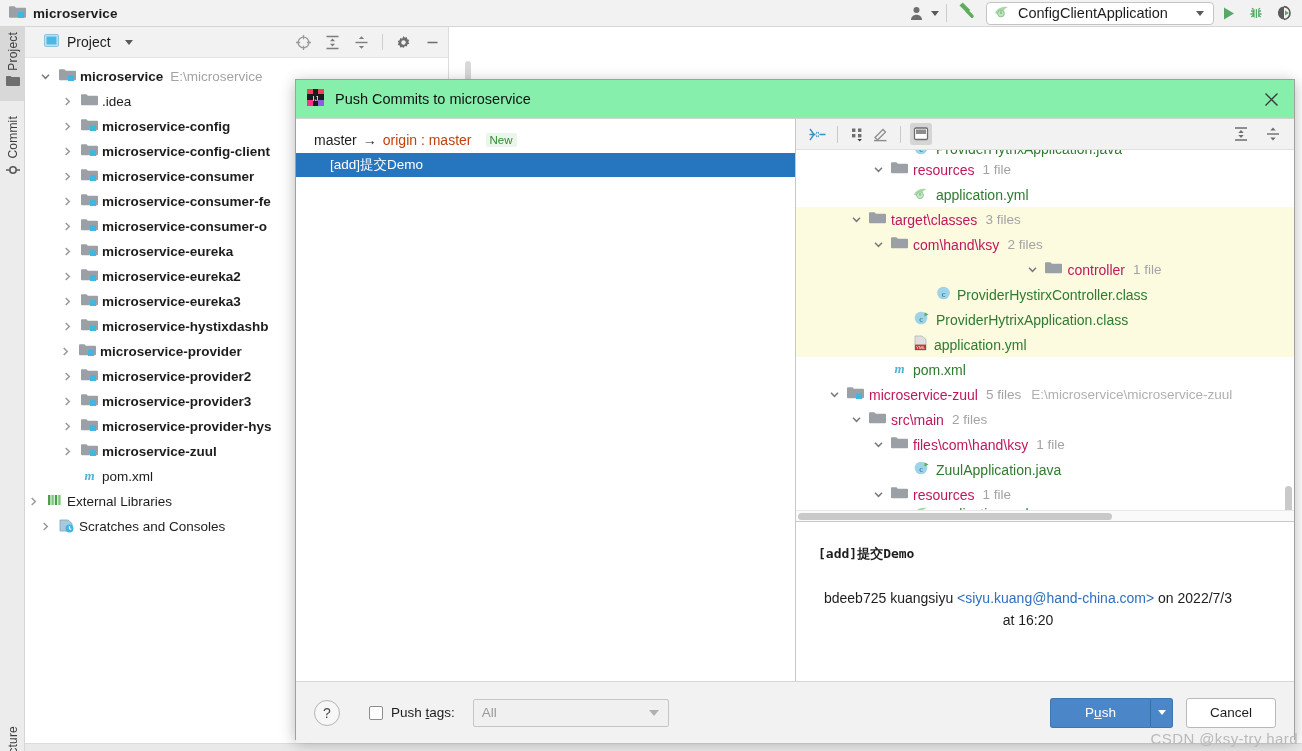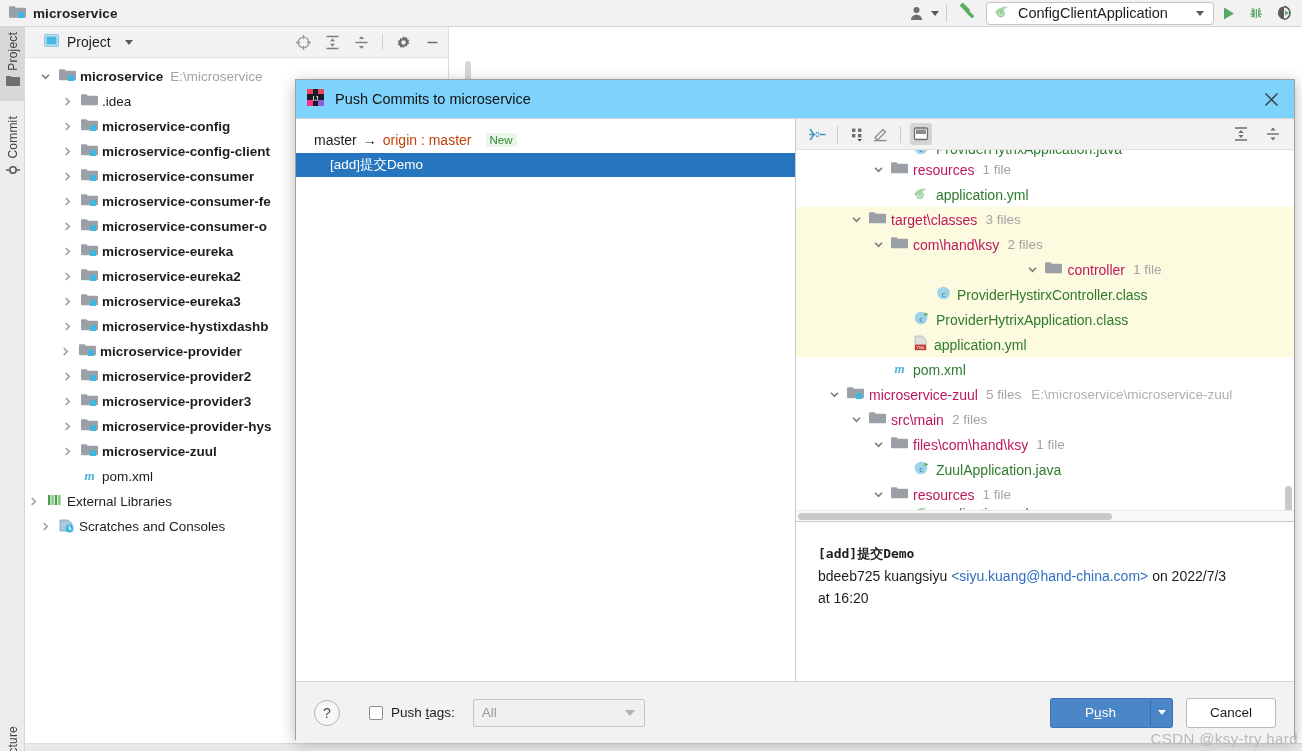--- a/index.html
+++ b/index.html
@@ -102,21 +102,21 @@
 
   
   .dialog {
     position: absolute; left: 295px; top: 79px; width: 1000px; height: 661px;
     background: #f2f2f2;
     border: 1px solid #a0a0a0;
     box-shadow: 0 3px 14px rgba(0,0,0,0.28);
     display: flex; flex-direction: column;
   }
   .dlg-title {
-    height: 38px; background: #7dd3fc;
+    height: 38px; background: #86efac;
     display: flex; align-items: center; padding-left: 11px;
     position: relative; flex: none;
   }
   .dlg-title-text { font-size: 14.5px; color: #111; margin-left: 11px; }
   .dlg-close {
     position: absolute; right: 0; top: 0; width: 46px; height: 38px;
     display: flex; align-items: center; justify-content: center;
   }
 
   .dlg-body { flex: 1 1 auto; display: flex; background: #fff; position: relative;
@@ -180,40 +180,40 @@
     position: absolute; left: 2px; top: 2px; height: 7px; width: 314px;
     background: #c9c9c9; border-radius: 4px;
   }
 
   .detailpane {
     flex: none; height: 160px; background: #fff;
     border-top: 1px solid #c8c8c8;
     padding: 21px 22px 0 22px; font-size: 14px; line-height: 22px;
   }
   .detail-subject { font-weight: bold; font-family: "DejaVu Sans Mono", monospace; font-size: 13px; }
-  .detail-meta { color: #1d1d1d; max-width: 420px; }
+  .detail-meta { margin-top: 22px; color: #1d1d1d; max-width: 420px; text-align: center; }
   .detail-email { color: #2f6fc0; }
 
   
   .dlg-footer {
     flex: none; height: 62px; background: #f2f2f2; position: relative;
     display: flex; align-items: center; padding: 0 18px;
     border-top: 1px solid #d6d6d6;
   }
   .helpbtn {
     width: 26px; height: 26px; border: 1px solid #b4b4b4; border-radius: 50%;
     background: #f7f7f7; display: flex; align-items: center; justify-content: center;
     font-size: 14px; color: #4a4a4a;
   }
   .pushtags { display: flex; align-items: center; gap: 8px; margin-left: 29px; }
   .cbox { width: 14px; height: 14px; border: 1px solid #8d8d8d; background: #fff; border-radius: 2px; }
   .pushtags-label { font-size: 13.5px; }
   .pushtags-label u { text-decoration: underline; }
   .combo {
-    margin-left: 10px; width: 172px; height: 28px; background: #f0f0f0;
+    margin-left: 10px; width: 196px; height: 28px; background: #f0f0f0;
     border: 1px solid #c6c6c6; border-radius: 2px;
     display: flex; align-items: center; padding: 0 8px; position: relative;
   }
   .combo-val { color: #9a9a9a; font-size: 13.5px; }
   .combo-arrow {
     position: absolute; right: 9px;
     width: 0; height: 0;
     border-left: 5px solid transparent; border-right: 5px solid transparent;
     border-top: 6px solid #b0b0b0;
   }

